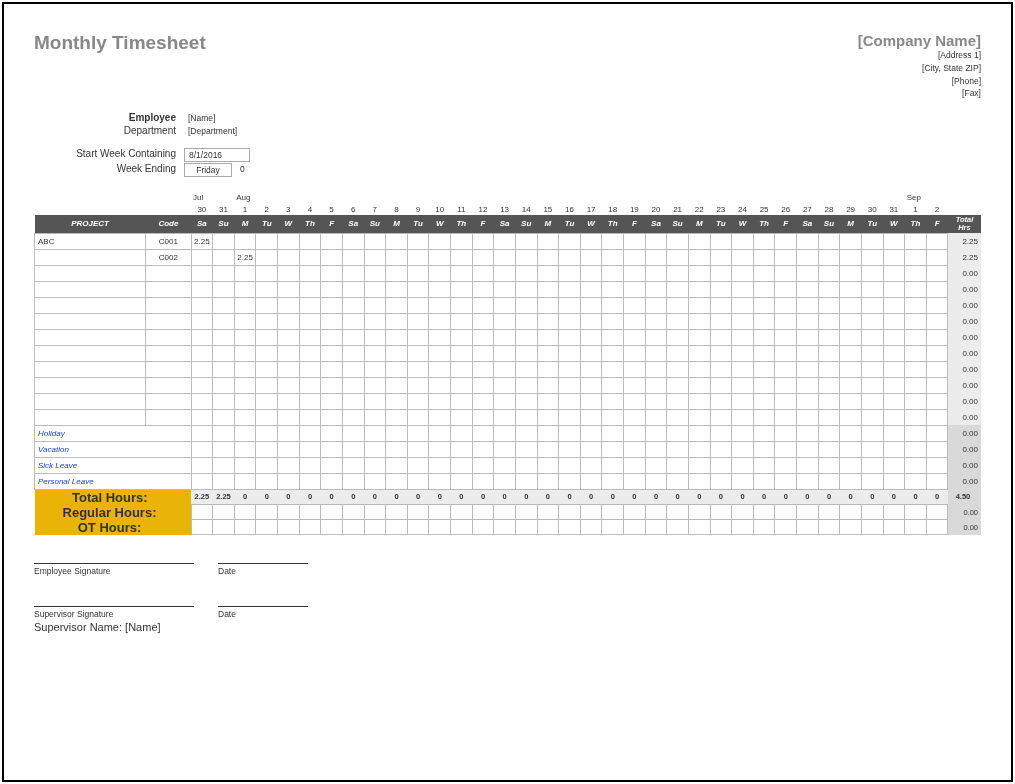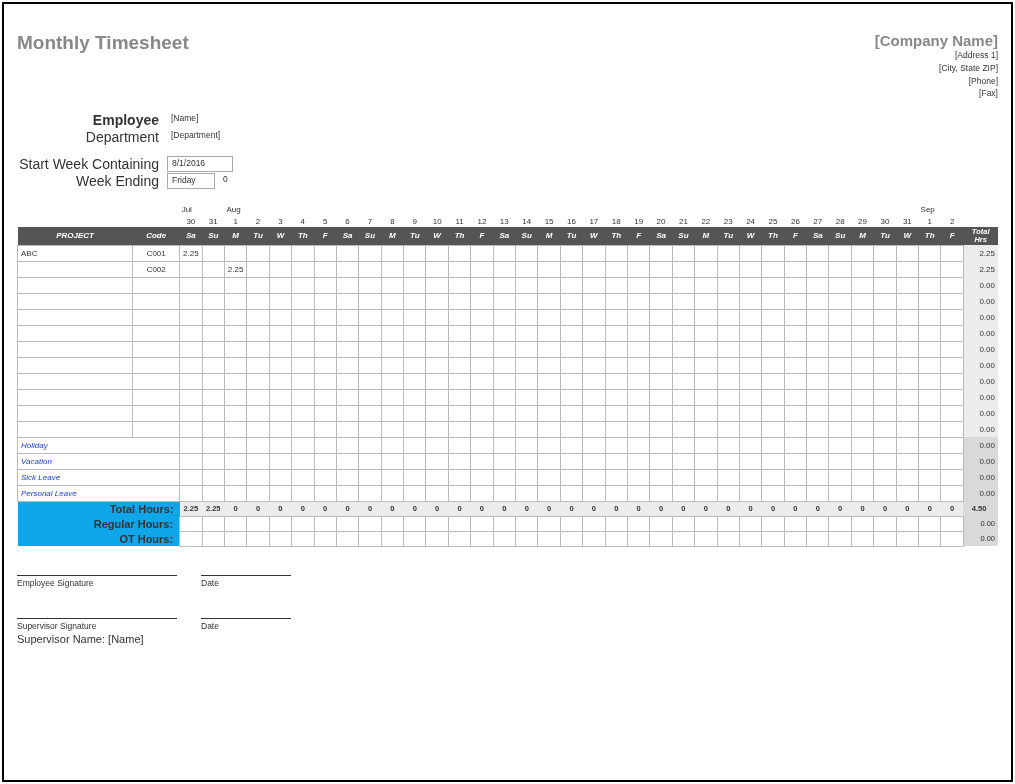--- a/index.html
+++ b/index.html
@@ -1,47 +1,47 @@
 <!DOCTYPE html>
 <html><head>
 <meta charset="utf-8">
 <style>
   * { box-sizing: border-box; margin: 0; padding: 0; }
   body { font-family: Arial, sans-serif; font-size: 8px; color: #333; background: #fff; }
-  .sheet { border: 2px solid #000; width: 1011px; height: 780px; margin: 2px; padding: 28px 13px; position: relative; }
+  .sheet { border: 2px solid #000; width: 1011px; height: 780px; margin: 2px; padding: 28px 30px; position: relative; }
   .header { display: flex; justify-content: space-between; margin-bottom: 12px; }
   .title { font-size: 19px; font-weight: bold; color: #888; }
   .company { text-align: right; }
   .company-name { font-size: 15px; font-weight: bold; color: #888; }
   .company-line { font-size: 8.5px; color: #333; line-height: 1.5; }
   .meta { margin-bottom: 14px; }
   .meta-row { display: flex; margin-bottom: 1px; }
-  .meta-label { width: 150px; text-align: right; padding-right: 8px; font-size: 14px; }
+  .meta-label { width: 150px; text-align: right; padding-right: 8px; font-size: 10px; }
   .meta-label.bold { font-weight: bold; }
   .meta-value { font-size: 8.5px; padding: 1px 4px; }
   .meta-value.boxed { border: 1px solid #aaa; width: 66px; }
-  .two-val { display: flex; gap: 0; }
+  .two-val { display: flex; gap: 0; text-align: center; }
   .two-val .meta-value.boxed { width: 48px; }
   .two-val .after { padding: 1px 8px; }
 
   table { border-collapse: collapse; width: 100%; table-layout: fixed; }
   .month-row td { font-size: 8px; text-align: left; padding: 0 0 0 2px; height: 12px; color: #333; }
   .daynum-row td { font-size: 8px; text-align: center; height: 12px; color: #333; }
   .dow-row td { background: #555; color: #fff; font-size: 8px; font-weight: bold; text-align: center; height: 18px; font-style: italic; }
   .dow-row td.left { text-align: center; }
   .dow-row td.total { line-height: 1.05; font-size: 7.5px; }
   .data-row td { border: 1px solid #bbb; height: 16px; font-size: 8px; text-align: center; }
   .data-row td.proj { text-align: left; padding-left: 3px; }
   .data-row td.code { text-align: center; }
   .data-row td.tot { border: none; text-align: right; padding-right: 3px; background: #ececec; }
   .leave-row td.proj { color: #1a3fcf; font-style: italic; margin-top: 26px; }
   .leave-row td.tot { background: #d9d9d9; border-left: 1px solid #bbb; }
   .totals-row td { height: 15px; font-size: 7.5px; text-align: center; }
   .totals-row.th td { font-weight: bold; }
-  .totals-row td.lbl { text-align: right; padding-right: 6px; font-weight: bold; font-size: 11px; background: #0ea5e9; }
+  .totals-row td.lbl { text-align: center; padding-right: 6px; font-weight: bold; font-size: 13px; background: #eab308; }
   .totals-row td.cell { border: 1px solid #bbb; }
   .totals-row td.grand { background: #d9d9d9; padding-right: 3px; font-weight: bold; }
   .totals-row td.grand-sub { background: #d9d9d9; text-align: right; padding-right: 3px; }
   .totals-row.th td.pad { background: #ececec; }
   .note { font-style: italic; font-size: 8.5px; margin-top: 3px; color: #333; }
 
   .sig-area { margin-top: 28px; }
   .sig-group { display: flex; gap: 24px; margin-bottom: 30px; }
   .sig { }
   .sig-line { border-top: 1px solid #333; width: 160px; padding-top: 2px; font-size: 8.5px; }

